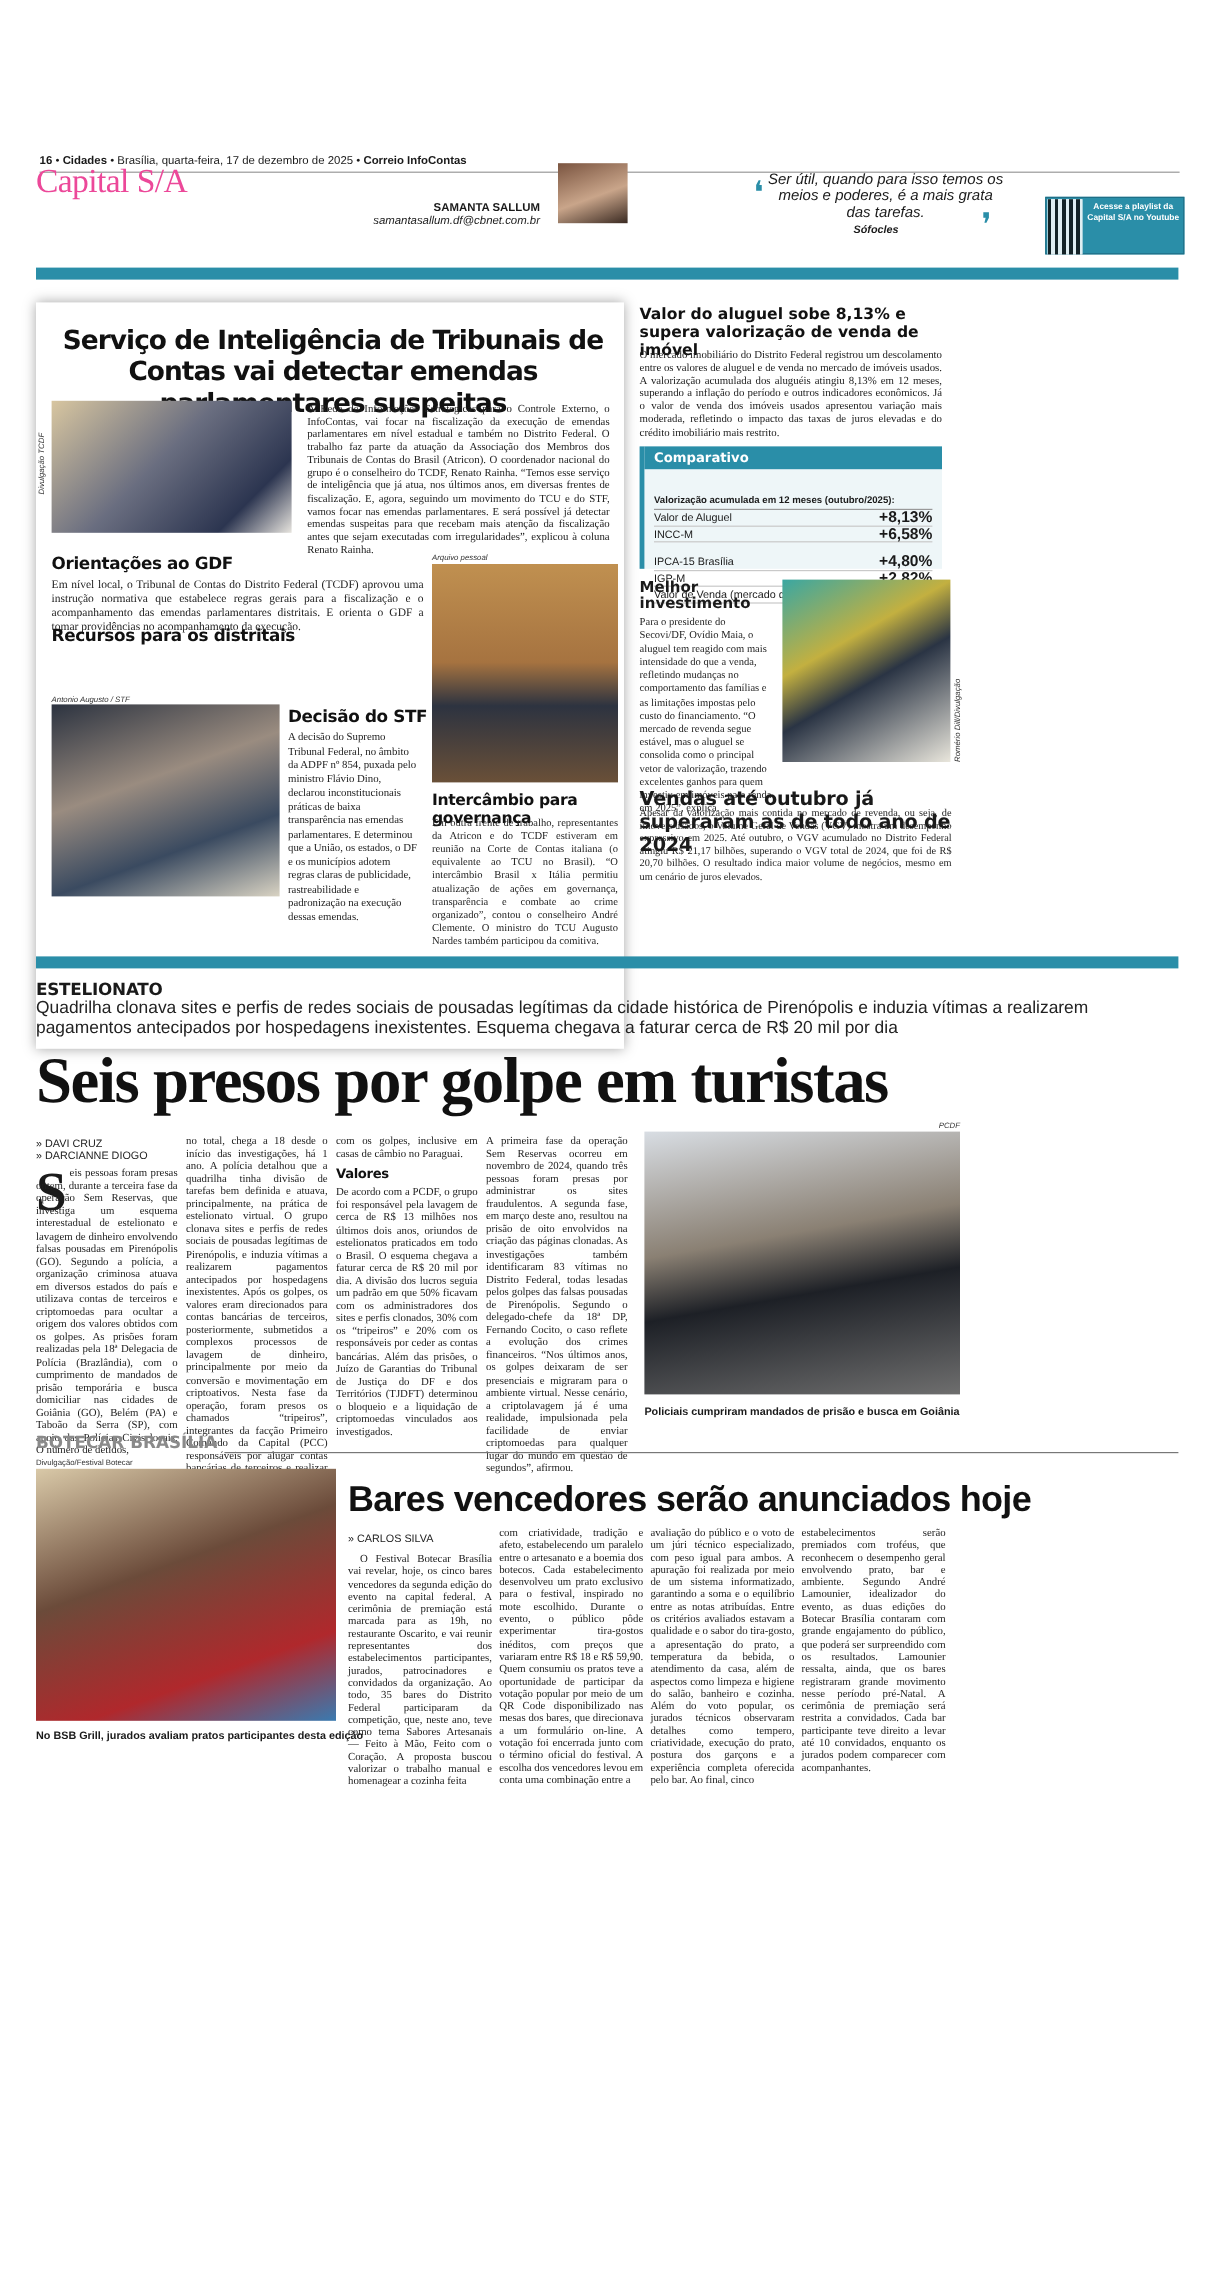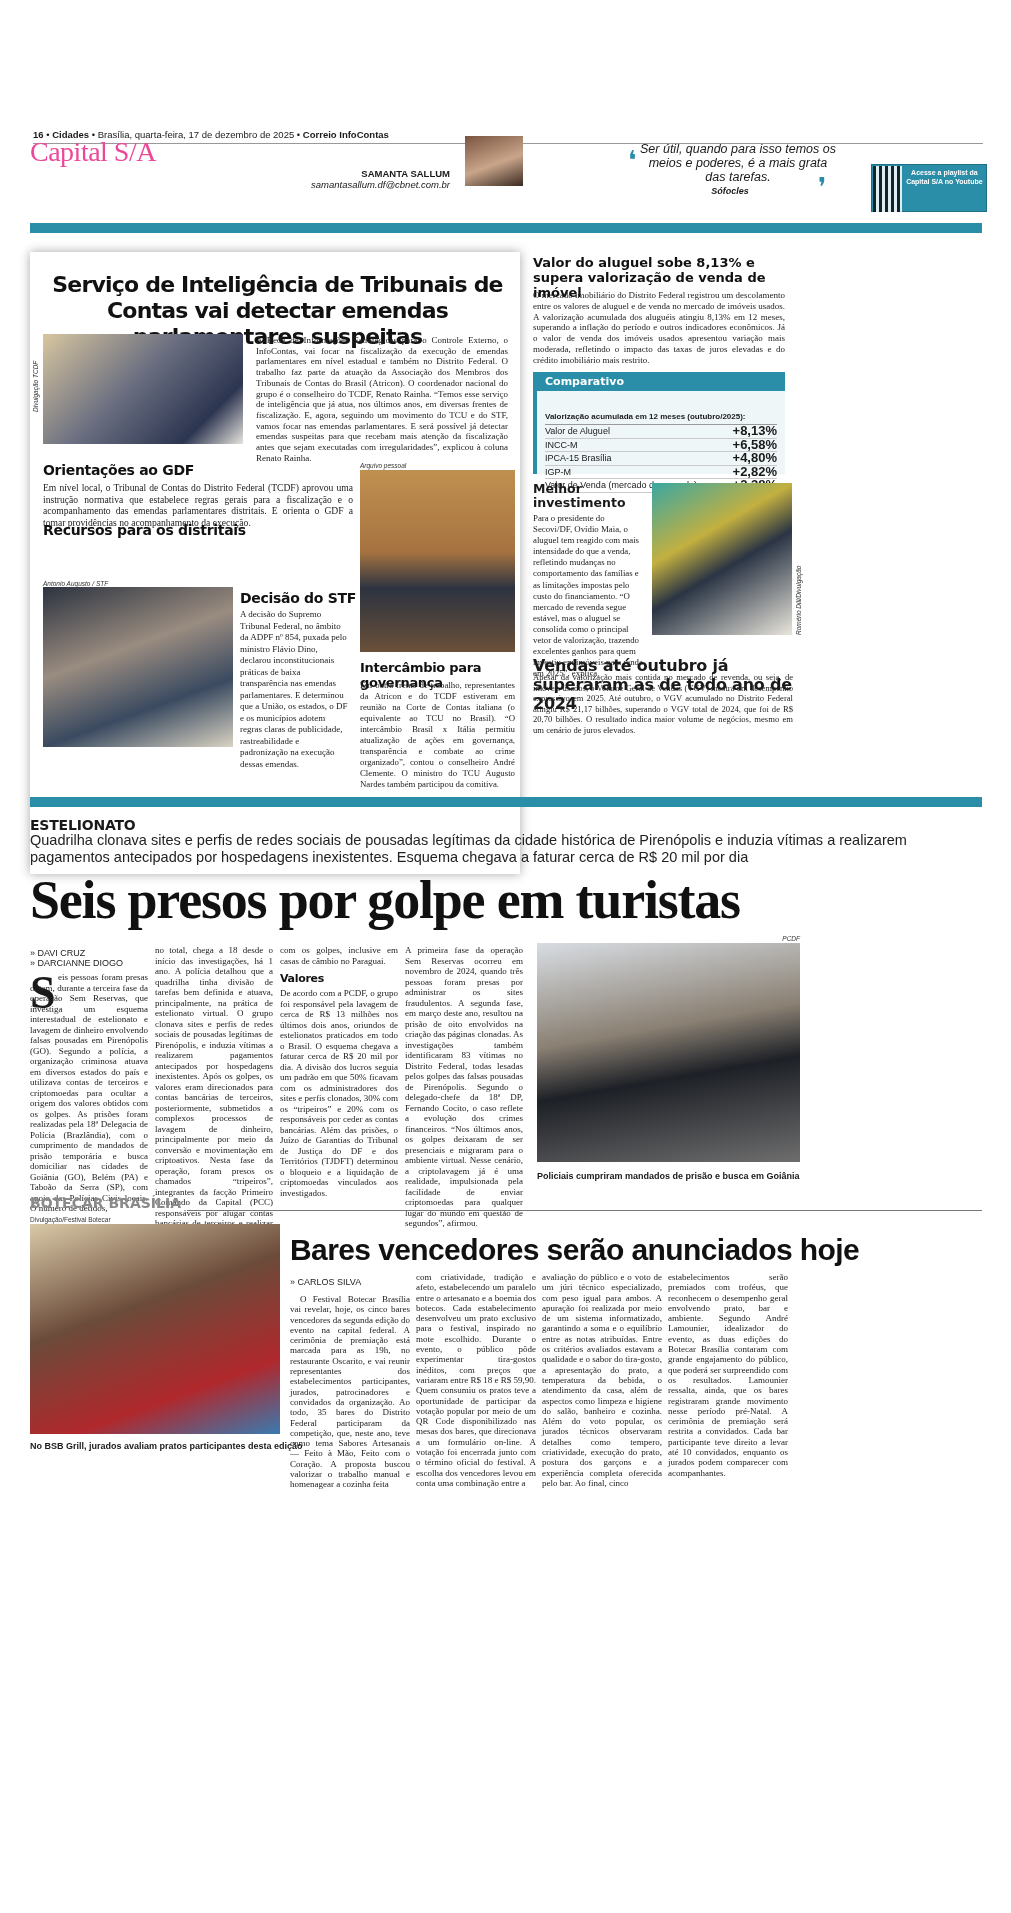--- a/index.html
+++ b/index.html
@@ -74,21 +74,21 @@
     <div class="lsans" style="font-size:8px;font-weight:bold;padding:3px 0;border-bottom:1px solid #999">Valorização acumulada em 12 meses (outubro/2025):</div>
     <div id="cmp-rows">
         <div class="cmp-row" style="padding: 0px; line-height: 12.5px;">
           <span>Valor de Aluguel</span>
           <span class="v">+8,13%</span>
         </div>
         <div class="cmp-row" style="padding: 0px; line-height: 12.5px;">
           <span>INCC-M</span>
           <span class="v">+6,58%</span>
         </div>
-        <div class="cmp-row" style="padding: 0px; line-height: 12.5px;">
+        <div class="cmp-row" style="padding: 0px; line-height: 12.5px; margin-top: 10px;">
           <span>IPCA-15 Brasília</span>
           <span class="v">+4,80%</span>
         </div>
         <div class="cmp-row" style="padding: 0px; line-height: 12.5px;">
           <span>IGP-M</span>
           <span class="v">+2,82%</span>
         </div>
         <div class="cmp-row" style="padding: 0px; line-height: 12.5px; text-align: right;">
           <span>Valor de Venda (mercado de revenda)</span>
           <span class="v">+2,38%</span>

